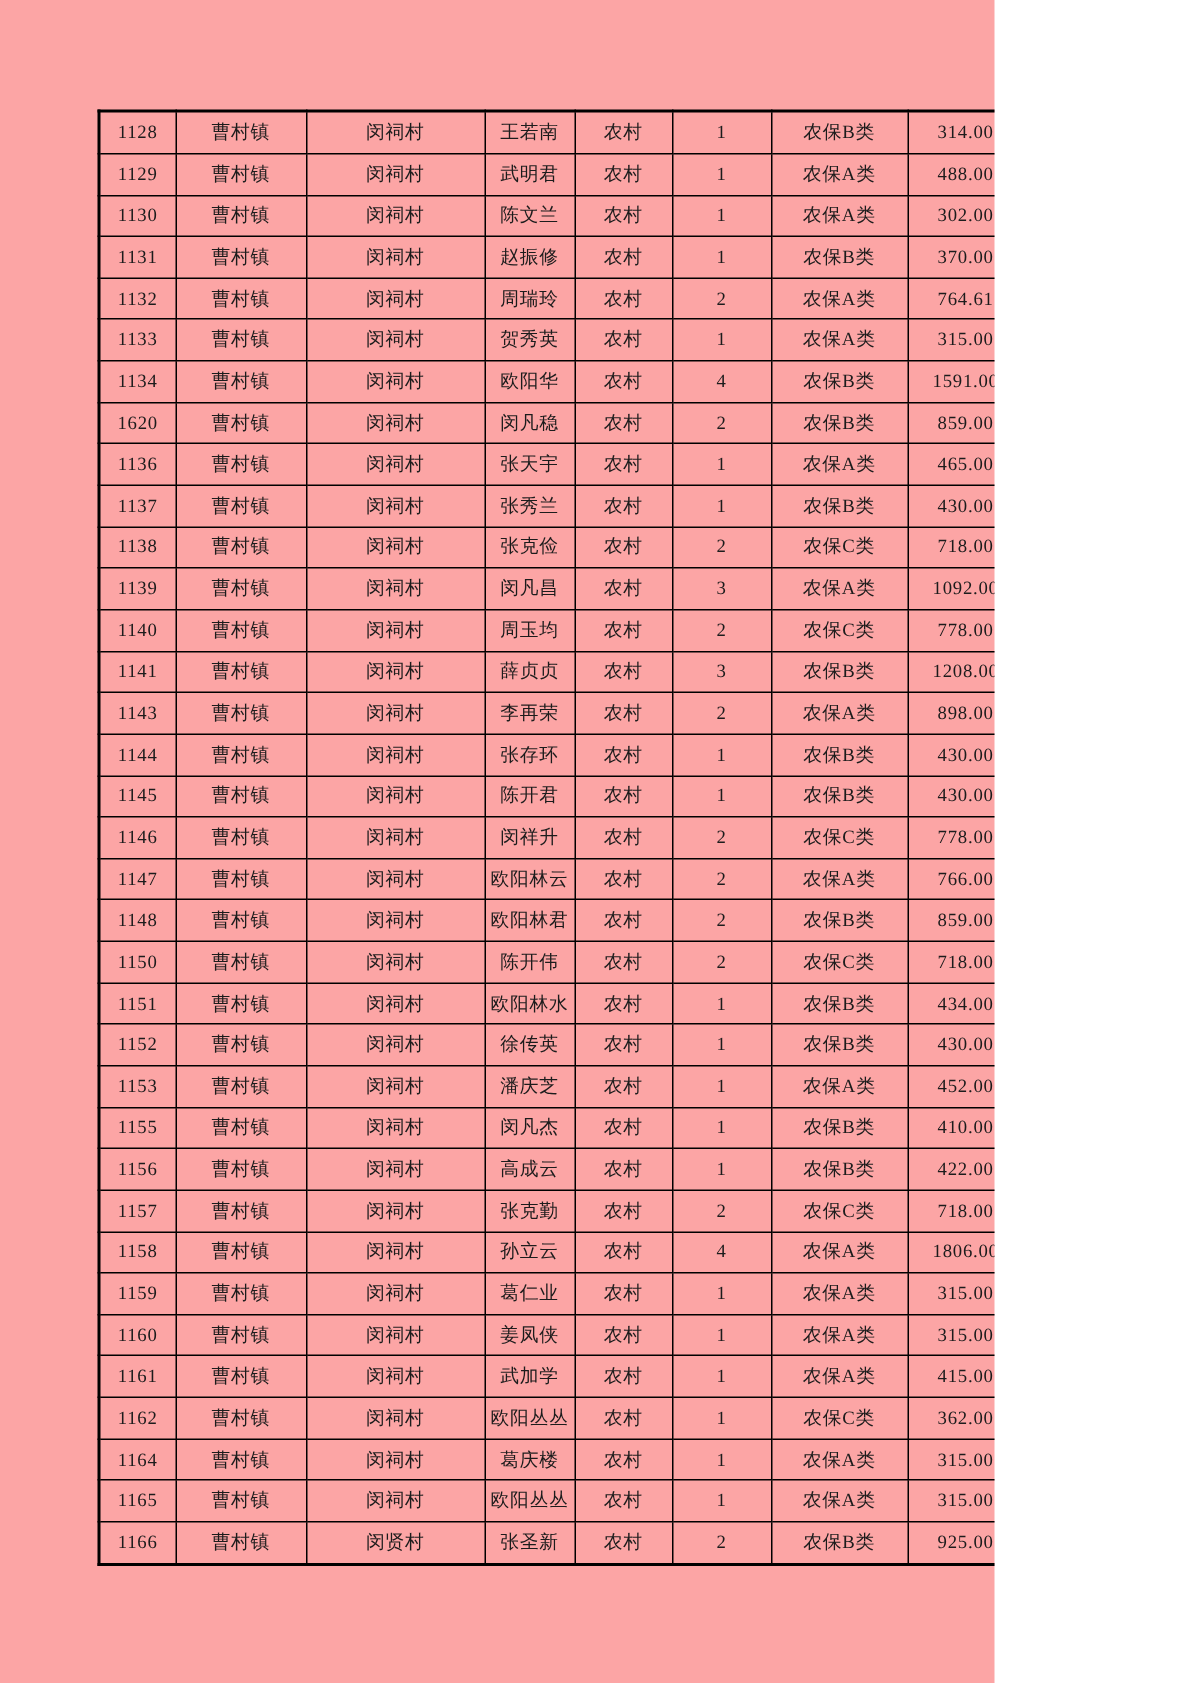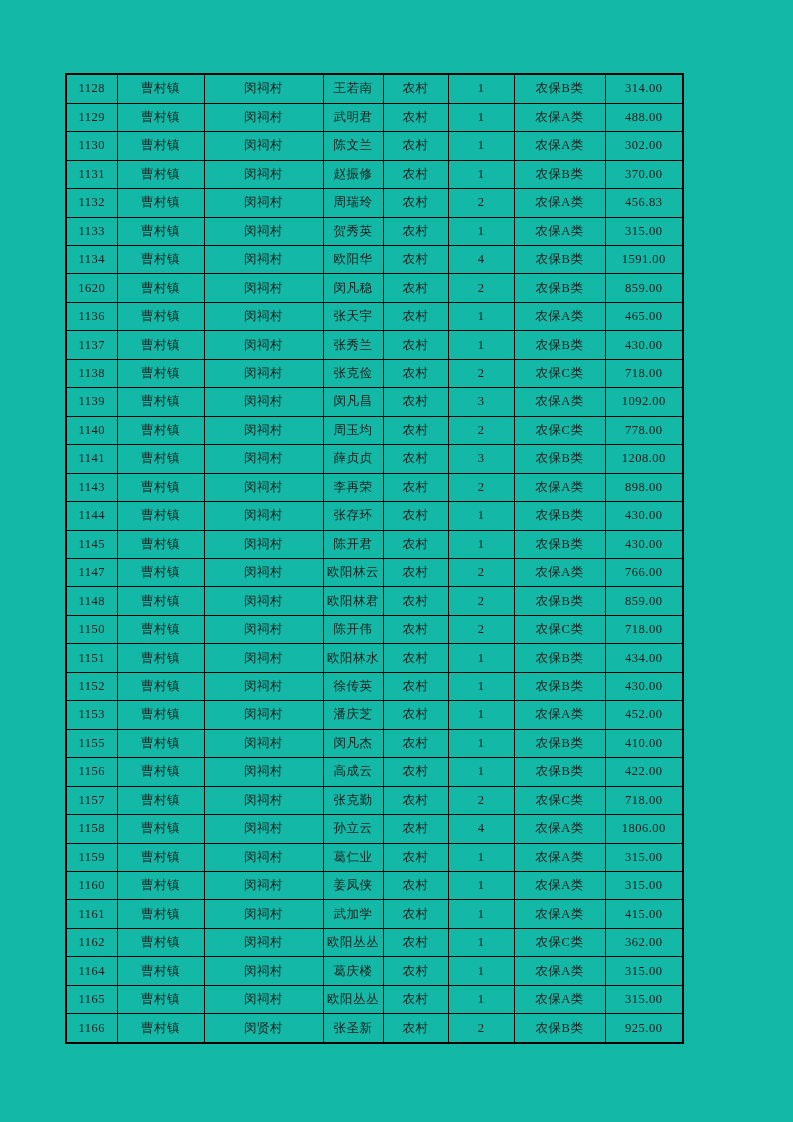--- a/index.html
+++ b/index.html
@@ -2,23 +2,23 @@
 <html><head>
 <meta charset="utf-8">
 <style>
   html, body {
     margin: 0;
     padding: 0;
     background: #ffffff;
   }
   .page {
     position: relative;
-    width: 793px;
+    width: 663px;
     height: 1122px;
-    background: #14b8a6;
+    background: #fca5a5;
     overflow: hidden;
     font-family: "Liberation Serif", "DejaVu Serif", serif;
   }
   table.grid {
     position: absolute;
     left: 65px;
     top: 73px;
     width: 617px;
     height: 971px;
     border-collapse: collapse;
@@ -102,21 +102,21 @@
           <td>370.00</td>
         </tr>
         <tr>
           <td>1132</td>
           <td>曹村镇</td>
           <td>闵祠村</td>
           <td>周瑞玲</td>
           <td>农村</td>
           <td>2</td>
           <td>农保A类</td>
-          <td>456.83</td>
+          <td>764.61</td>
         </tr>
         <tr>
           <td>1133</td>
           <td>曹村镇</td>
           <td>闵祠村</td>
           <td>贺秀英</td>
           <td>农村</td>
           <td>1</td>
           <td>农保A类</td>
           <td>315.00</td>
@@ -223,20 +223,30 @@
         </tr>
         <tr>
           <td>1145</td>
           <td>曹村镇</td>
           <td>闵祠村</td>
           <td>陈开君</td>
           <td>农村</td>
           <td>1</td>
           <td>农保B类</td>
           <td>430.00</td>
+        </tr>
+        <tr>
+          <td>1146</td>
+          <td>曹村镇</td>
+          <td>闵祠村</td>
+          <td>闵祥升</td>
+          <td>农村</td>
+          <td>2</td>
+          <td>农保C类</td>
+          <td>778.00</td>
         </tr>
         <tr>
           <td>1147</td>
           <td>曹村镇</td>
           <td>闵祠村</td>
           <td>欧阳林云</td>
           <td>农村</td>
           <td>2</td>
           <td>农保A类</td>
           <td>766.00</td>

